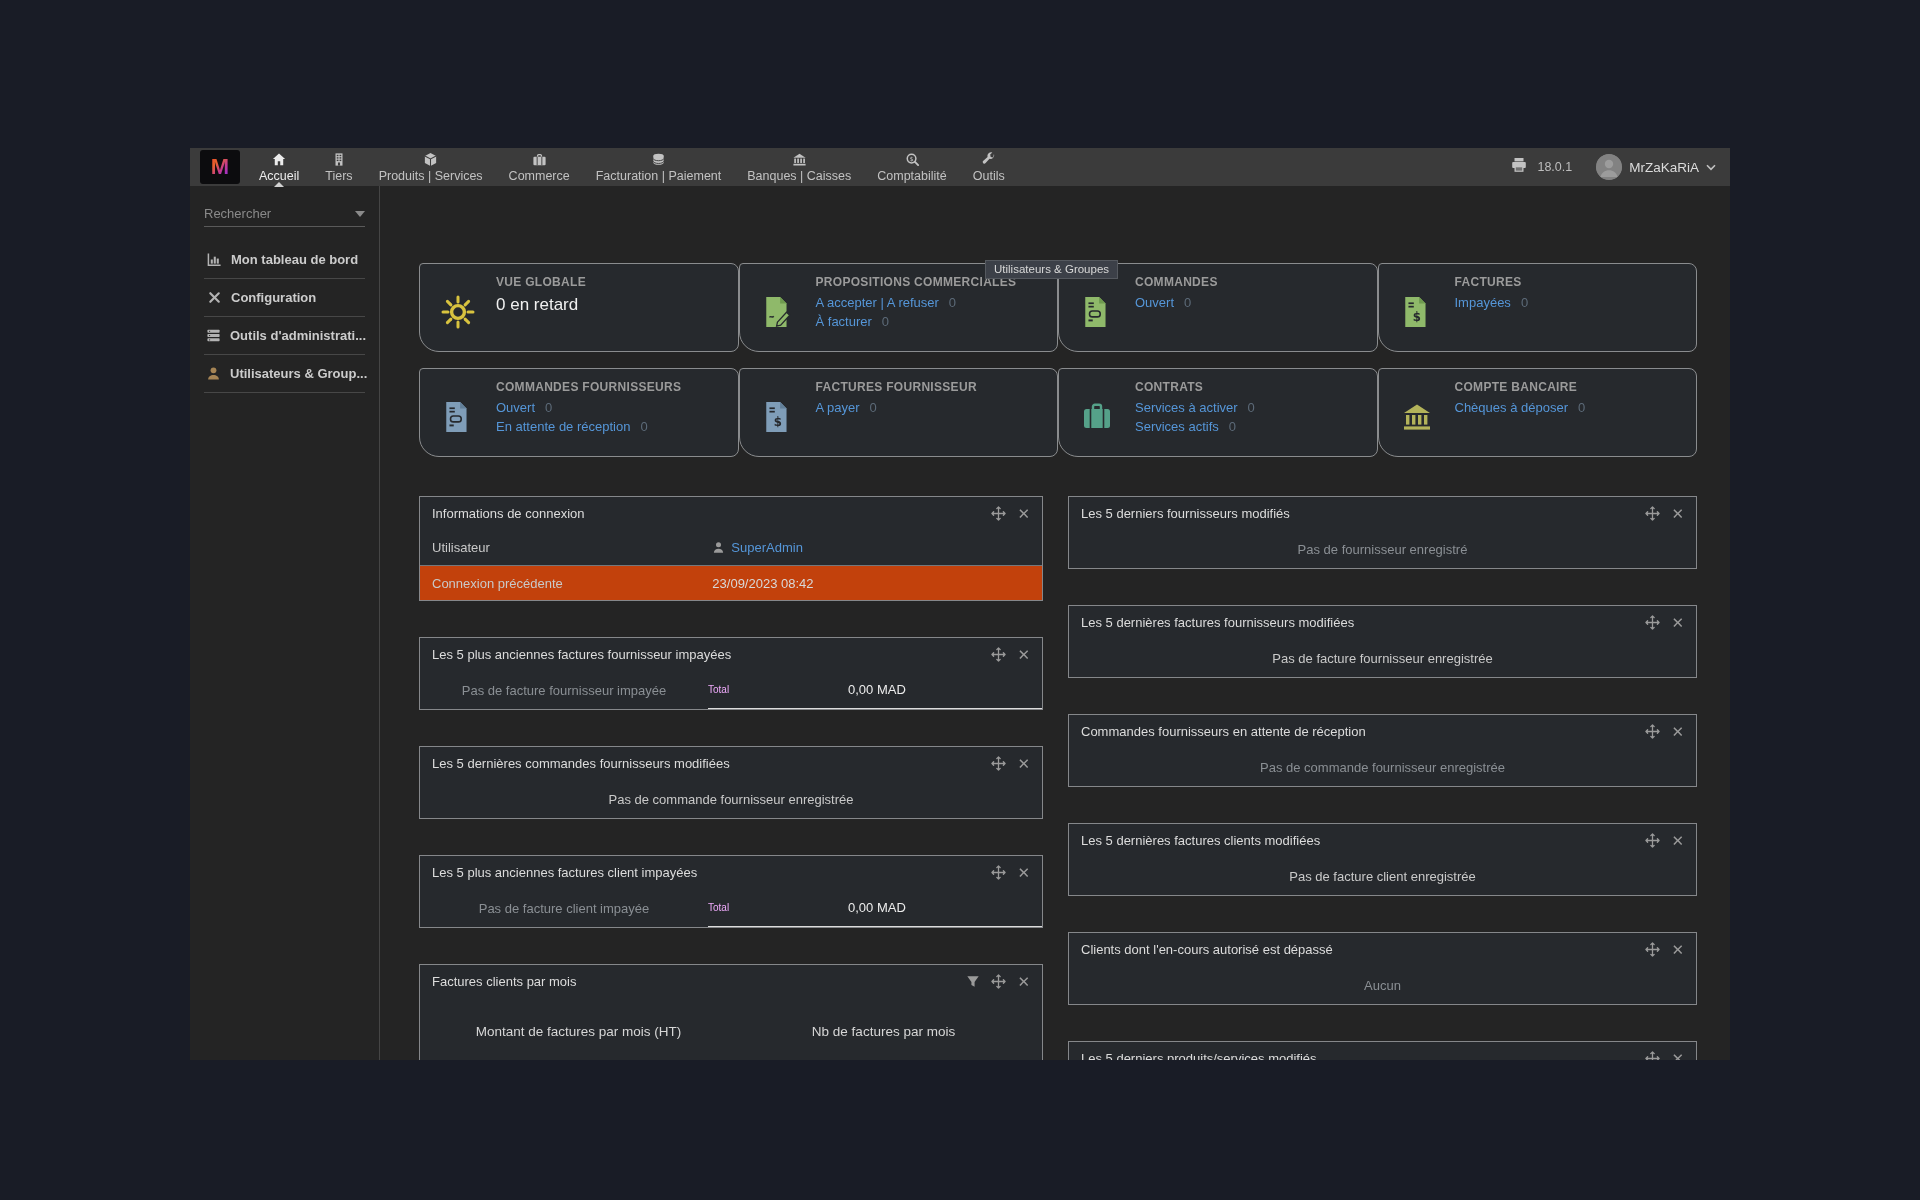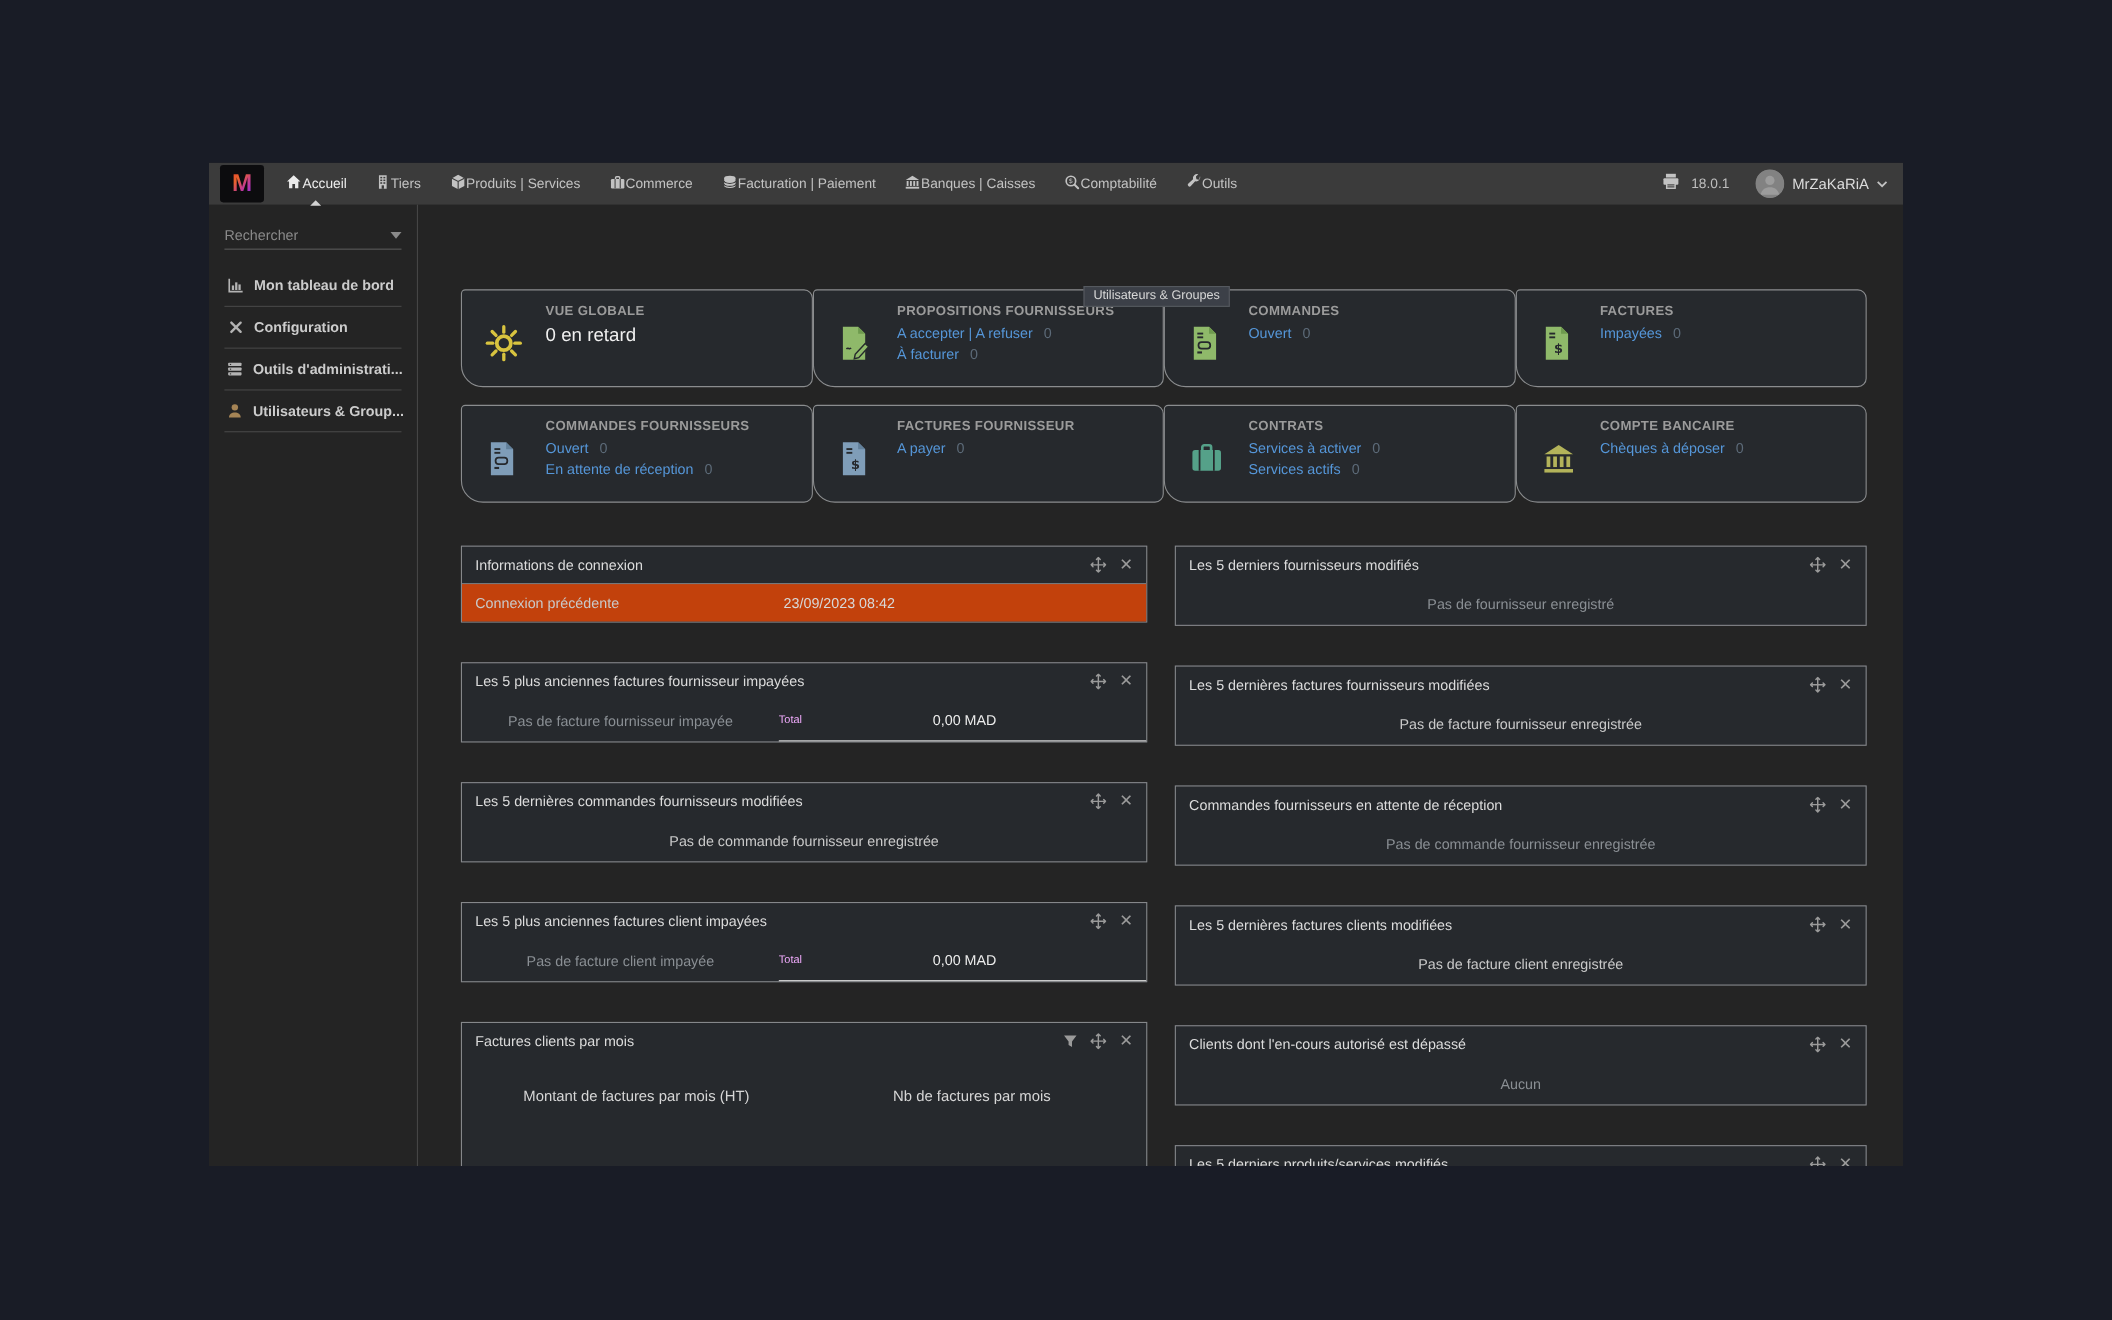--- a/index.html
+++ b/index.html
@@ -23,21 +23,21 @@
     border-radius:3px; display:flex; align-items:center; justify-content:center;
     cursor:pointer;
   }
   .logo-m {
     font-weight:bold; font-size:22px; line-height:1;
     background:linear-gradient(135deg,#e8452c 0%,#e8632c 30%,#c43a8f 60%,#8a2ce8 100%);
     -webkit-background-clip:text; background-clip:text; color:transparent;
   }
   .nav-items { display:flex; align-items:stretch; flex:1; }
   .nav-item {
-    display:flex; flex-direction:row; align-items:center; justify-content:center;
+    display:flex; flex-direction:column; align-items:center; justify-content:flex-end;
     padding:2px 13px 3px; color:#c2c2c2; font-size:12.5px; cursor:pointer;
     position:relative; white-space:nowrap;
   }
   .nav-item .nicon { height:15px; margin-bottom:2px; display:flex; align-items:flex-end; }
   .nav-item svg { display:block; }
   .nav-item.active { color:#ececec; }
   .nav-caret {
     position:absolute; bottom:-1px; left:50%; margin-left:-5px;
     width:0; height:0; border-left:5px solid transparent; border-right:5px solid transparent;
     border-bottom:5px solid #d2d2d2;
@@ -347,21 +347,21 @@
             <svg width="30" height="32" viewBox="0 0 26 30" fill="#8fb96a">
                 <path d="M2 1h13l6 6v22H2z"></path>
                 <path d="M15 1v6h6z" fill="#6e9a4e"></path>
                 <path d="M5 20c1.5-2 2.5 1 4-1" stroke="#26292d" stroke-width="1.3" fill="none"></path>
                 <g>
                   <path d="M12.5 24.5 21 15.2l3 2.8-8.5 9.3-3.8 1z" fill="#8fb96a" stroke="#26292d" stroke-width="1.2"></path>
                 </g>
               </svg>
           </div>
           <div class="txt-col">
-            <div class="statbox-title">PROPOSITIONS FOURNISSEURS</div>
+            <div class="statbox-title">PROPOSITIONS COMMERCIALES</div>
             <div class="stat-line"><span class="stat-link">A accepter | A refuser</span><span class="stat-count">0</span></div>
             <div class="stat-line"><span class="stat-link">À facturer</span><span class="stat-count">0</span></div>
           </div>
         </div>
         <div class="statbox">
           <div class="icon-col">
             <svg width="28" height="32" viewBox="0 0 26 30" fill="#8fb96a">
                 <path d="M2 1h13l6 6v22H2z"></path>
                 <path d="M15 1v6h6z" fill="#6e9a4e"></path>
                 <g fill="#26292d">
@@ -474,20 +474,30 @@
               <span class="panel-title">Informations de connexion</span>
               <span class="panel-tools">
                 <span class="tool">
                     <svg width="15" height="15" viewBox="0 0 16 16" fill="none" stroke="currentColor" stroke-width="1.4" stroke-linecap="round">
                       <path d="M8 1v14M1 8h14M8 1 6.2 2.8M8 1l1.8 1.8M8 15l-1.8-1.8M8 15l1.8-1.8M1 8l1.8-1.8M1 8l1.8 1.8M15 8l-1.8-1.8M15 8l-1.8 1.8"></path>
                     </svg>
                   </span>
                 <span class="tool panel-x">✕</span>
               </span>
             </div>
+            <div class="info-row">
+              <span class="info-label">Utilisateur</span>
+              <span class="info-value">
+                <svg width="13" height="13" viewBox="0 0 16 16" fill="#9a9a9a">
+                    <circle cx="8" cy="4.6" r="3.1"></circle>
+                    <path d="M2.3 14.5c0-3.2 2.6-4.9 5.7-4.9s5.7 1.7 5.7 4.9z"></path>
+                  </svg>
+                <span class="info-link">SuperAdmin</span>
+              </span>
+            </div>
             <div class="info-row stripe">
               <span class="info-label">Connexion précédente</span>
               <span class="info-value">23/09/2023 08:42</span>
             </div>
           </div>
 
           <div class="panel">
             <div class="panel-head">
               <span class="panel-title">Les 5 plus anciennes factures fournisseur impayées</span>
               <span class="panel-tools">

